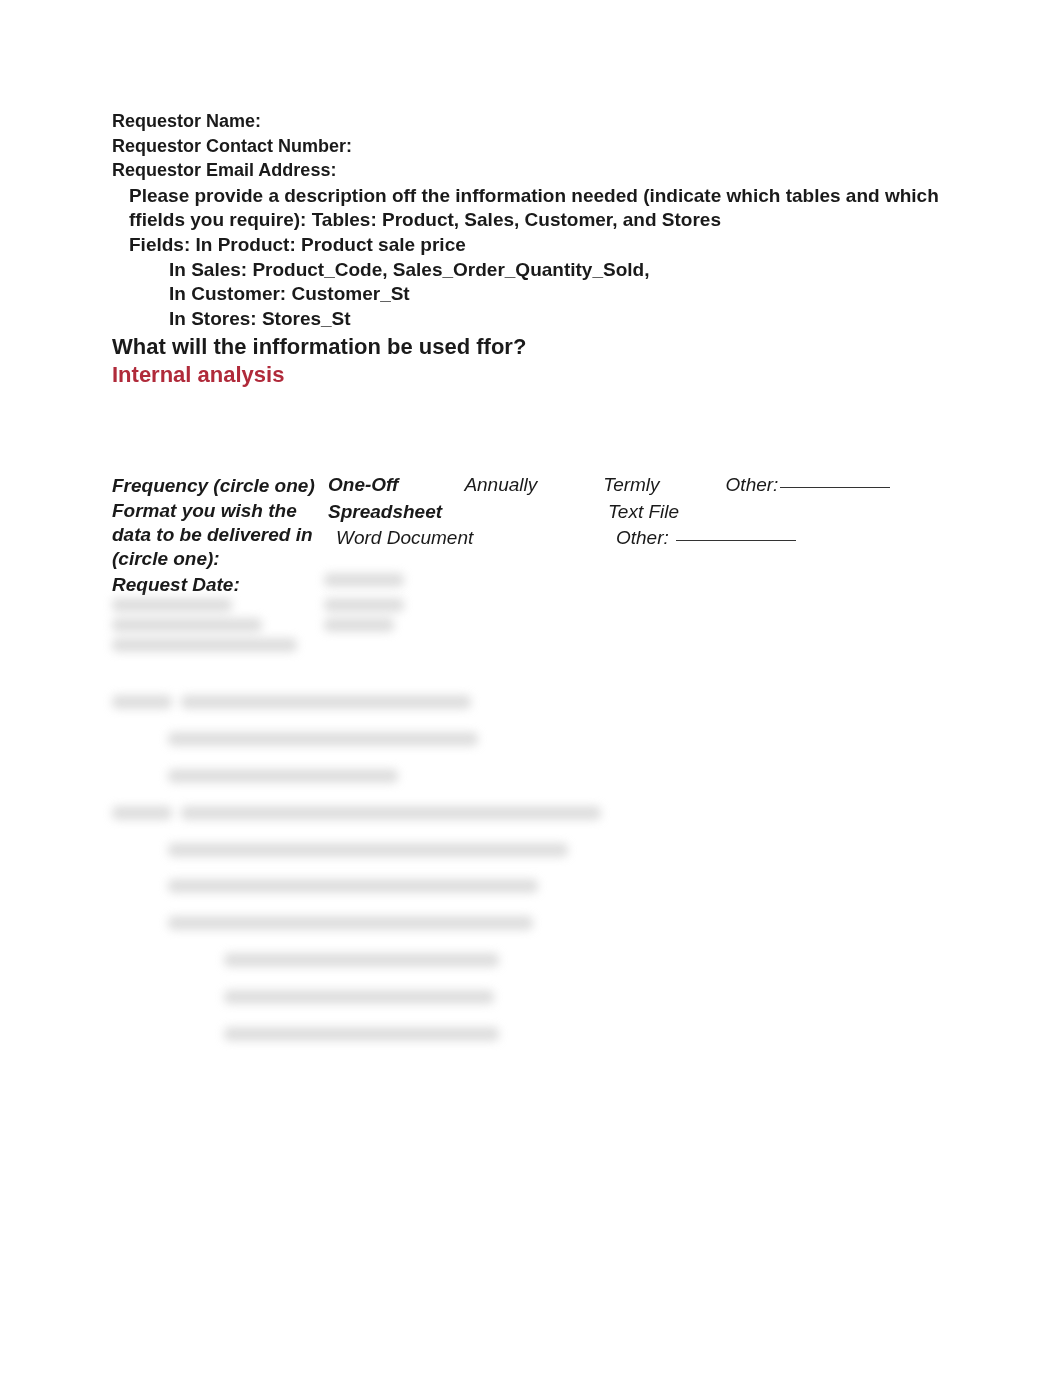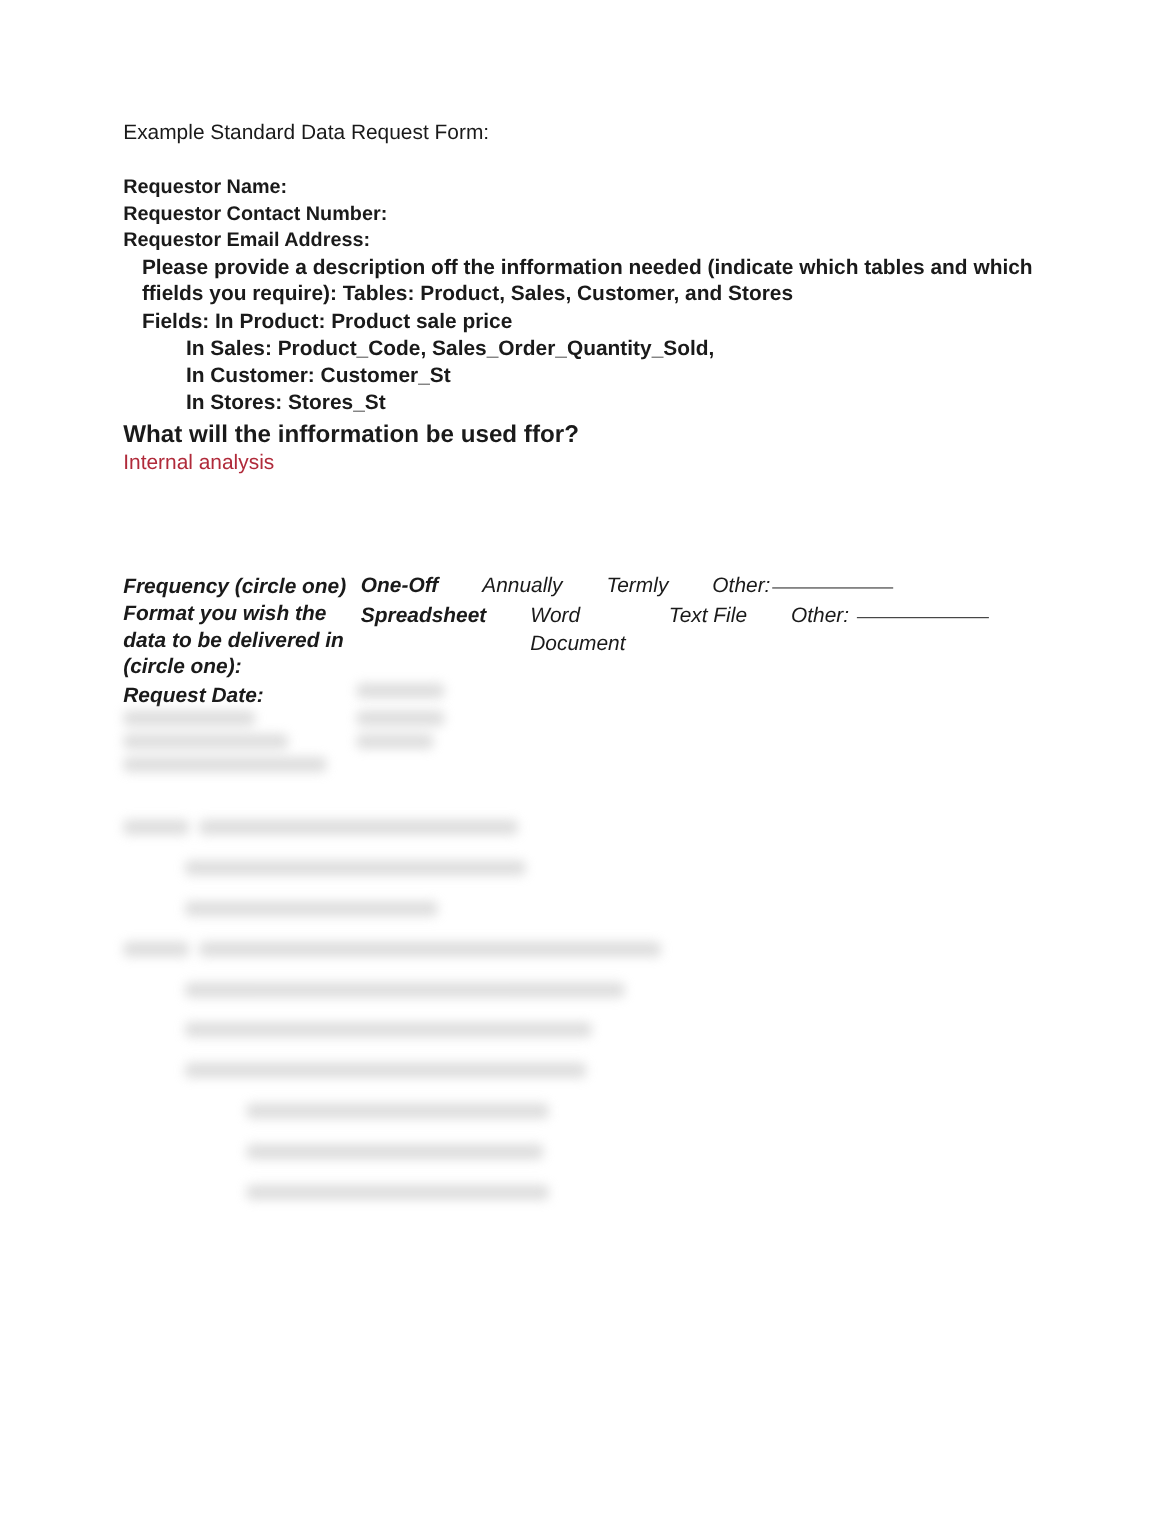--- a/index.html
+++ b/index.html
@@ -44,43 +44,44 @@
   }
   .desc-indent {
     padding-left: 40px;
   }
   .question {
     font-weight: 700;
     font-size: 22px;
     margin-top: 2px;
   }
   .answer {
-    font-size: 19px;
+    font-size: 22px;
     color: #b02a3a;
     min-height: 100px;
     margin-top: 2px;
+    font-weight: bold;
   }
   .freq-row, .format-row, .date-row {
     display: flex;
     align-items: flex-start;
     margin-top: 2px;
     font-style: italic;
   }
   .freq-row .label, .format-row .label, .date-row .label {
     font-weight: 700;
     font-size: 19px;
     width: 212px;
     flex: 0 0 212px;
     line-height: 1.25;
   }
   .freq-opts {
     flex: 1;
     display: flex;
     align-items: baseline;
-    gap: 40px;
+    gap: 66px;
     font-size: 19px;
     padding-left: 4px;
   }
   .freq-opts .sel {
     font-weight: 700;
   }
   .opt-other {
     display: inline-flex;
     align-items: baseline;
   }
@@ -93,22 +94,22 @@
     position: relative;
     top: -3px;
   }
   .format-opts {
     flex: 1;
     display: flex;
     font-size: 19px;
   }
   .format-col-left, .format-col-right {
     display: flex;
+    flex-direction: column;
     line-height: 1.35;
-    gap: 32px;
   }
   .format-col-left {
     width: 280px;
     padding-left: 4px;
   }
   .format-col-right {
     flex: 1;
     text-align: left;
   }
   .format-col-left .sel {
@@ -152,21 +153,20 @@
   }
   .bp-line { margin: 0; }
   .bp-indent1 { padding-left: 56px; }
   .bp-indent2 { padding-left: 112px; }
 </style>
 </head>
 <body>
 
 <div class="page">
 
-  <div class="title">Example Standard Data Request Form:</div>
 
   <div class="form-row">
     <div class="label">Requestor Name:</div>
     <div class="field"></div>
   </div>
 
   <div class="form-row">
     <div class="label" style="width:auto;flex:0 0 auto;padding-right:8px;">Requestor Contact Number:</div>
     <div class="field"></div>
   </div>

